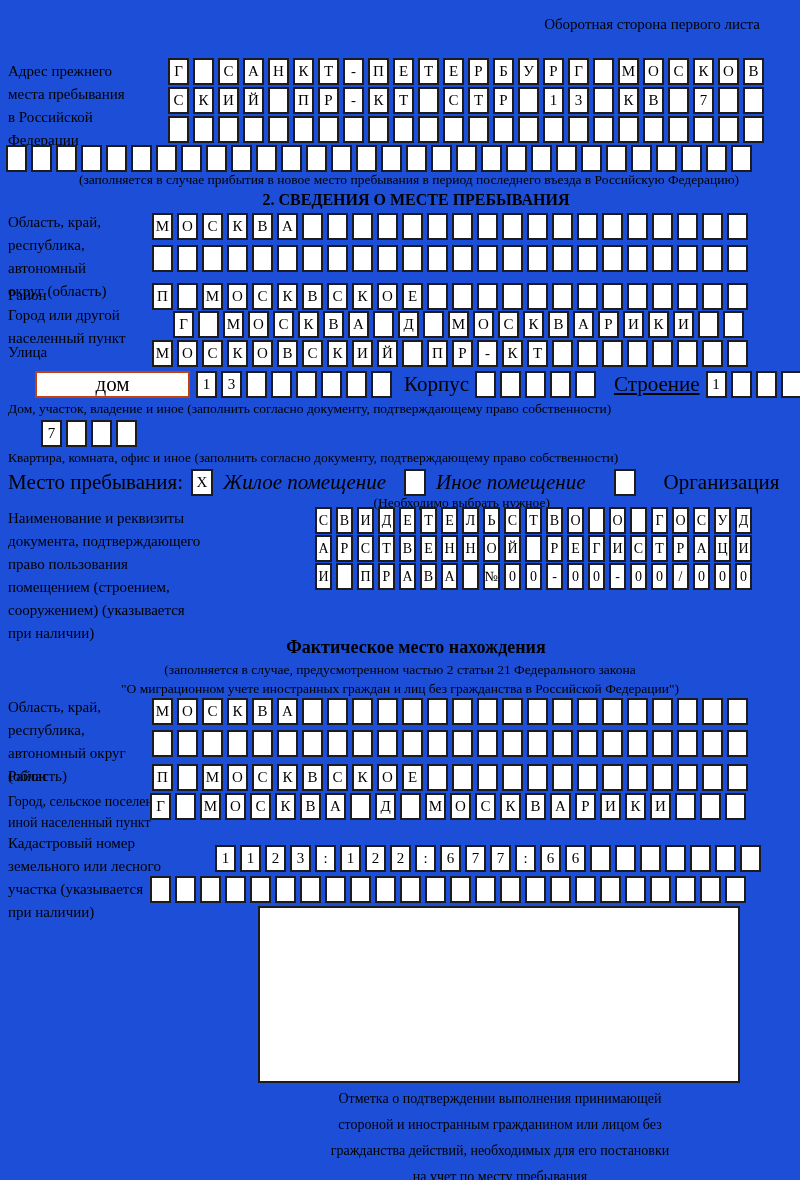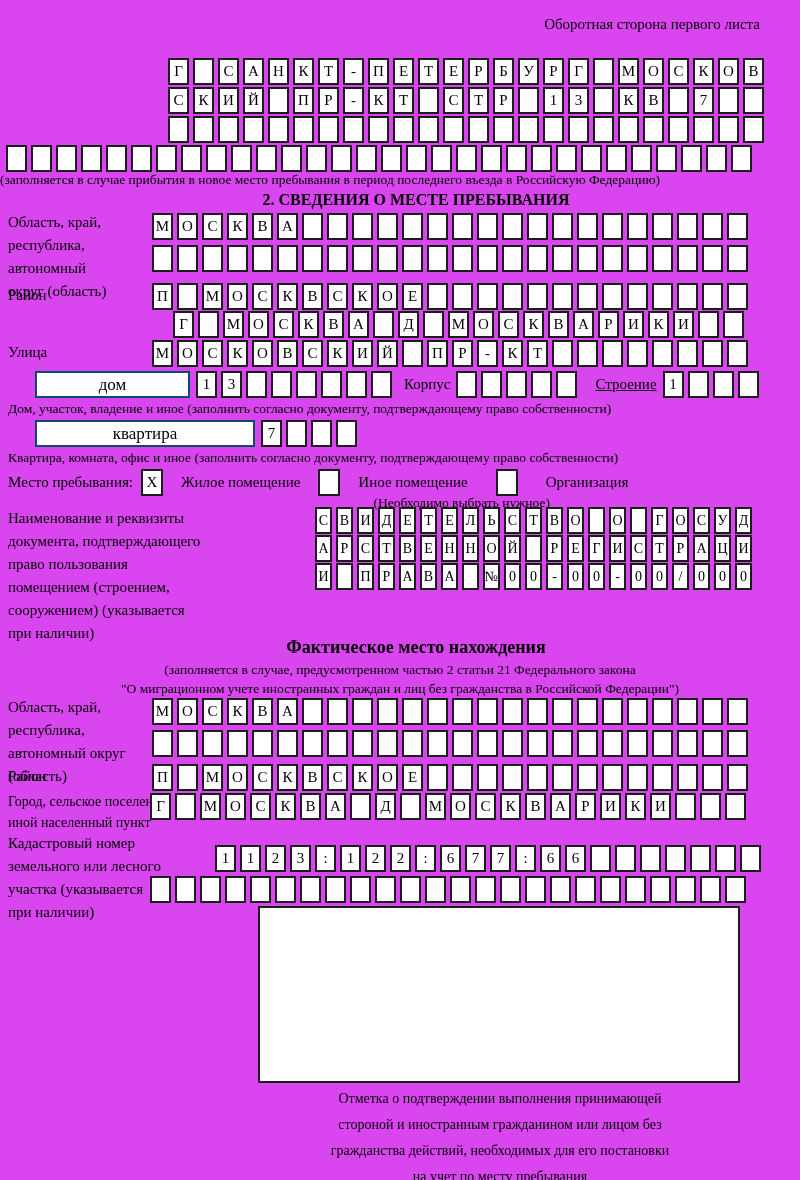--- a/index.html
+++ b/index.html
@@ -1,30 +1,30 @@
 <!DOCTYPE html>
 <html><head>
 <meta charset="utf-8">
 <style>
   html,body{margin:0;padding:0;background:#fff;}
-  .page{position:relative;width:800px;height:1180px;background:#d946ef;overflow:hidden;
+  .page{position:relative;width:800px;height:1180px;background:#1d4ed8;overflow:hidden;
         font-family:"Liberation Serif","DejaVu Serif",serif;color:#000;}
   .lbl{position:absolute;font-size:15px;line-height:23px;white-space:pre-line;}
   .lbl.small{font-size:14px;line-height:21px;}
   .cap{position:absolute;font-size:13.5px;}
-  .center{left:0;width:739px;text-align:left;}
+  .center{left:0;width:739px;text-align:right;}
   .ttl{position:absolute;left:16px;width:800px;text-align:center;font-weight:bold;font-size:16px;}
   .cellrow{position:absolute;display:flex;}
   .cell{flex:none;box-sizing:border-box;width:21px;height:27px;border:2px solid #1c1c1c;
         margin-right:4px;display:flex;align-items:center;justify-content:center;
         font-size:15px;background:#fff;}
   .doc .cell{width:17px;font-size:14px;}
-  .widebox{flex:none;box-sizing:border-box;height:27px;border:2px solid #0c4a6e;
-        display:flex;align-items:center;justify-content:center;font-size:17px;background:#fff;}
-  .inline-lbl{flex:none;font-size:15px;line-height:27px;white-space:nowrap;}
+  .widebox{flex:none;box-sizing:border-box;height:27px;border:2px solid #c2410c;
+        display:flex;align-items:center;justify-content:center;font-size:21px;background:#fff;}
+  .inline-lbl{flex:none;font-size:21px;line-height:27px;white-space:nowrap;}
   .cbx{flex:none;box-sizing:border-box;width:22px;height:27px;border:2px solid #1c1c1c;
         display:flex;align-items:center;justify-content:center;font-size:15px;background:#fff;}
   .flexrow{position:absolute;display:flex;align-items:center;}
   .stamp-box{position:absolute;left:258px;top:906px;width:482px;height:177px;
         border:2px solid #1c1c1c;box-sizing:border-box;background:#fff;}
   .stamp-cap{position:absolute;left:250px;top:1086px;width:500px;text-align:center;
         font-size:14px;line-height:26px;white-space:pre-line;}
   .note2{position:absolute;left:0;width:800px;text-align:center;font-size:13.5px;
         line-height:19px;white-space:pre-line;}
   
@@ -60,31 +60,35 @@
   .lbl-obl3{left:8px;top:696px;}
   .row-obl3a{left:152px;top:698px;}
   .row-obl3b{left:152px;top:730px;}
   .lbl-raion3{left:8px;top:765px;}
   .row-raion3{left:152px;top:764px;}
   .lbl-gorod3{left:8px;top:791px;}
   .row-gorod3{left:150px;top:793px;}
   .lbl-kad{left:8px;top:832px;}
   .row-kad1{left:215px;top:845px;}
   .row-kad2{left:150px;top:876px;}
-  .ml6{margin-left:6px;} .ml8{margin-left:8px;} .ml10{margin-left:18px;}
+  .ml6{margin-left:6px;} .ml8{margin-left:8px;} .ml10{margin-left:10px;font-style:italic;}
   .ml14{margin-left:14px;text-decoration:underline;} .ml18{margin-left:18px;} .ml28{margin-left:28px;}
   .w155{width:155px;} .w220{width:220px;}
 </style>
 </head>
 <body>
 
 <div class="page">
 
   <div class="hdr-note">Оборотная сторона первого листа</div>
 
+  <div class="lbl lbl-prev">Адрес прежнего
+места пребывания
+в Российской
+Федерации</div>
   <div class="cellrow row-prev1">
       <span class="cell">Г</span>
       <span class="cell"></span>
       <span class="cell">С</span>
       <span class="cell">А</span>
       <span class="cell">Н</span>
       <span class="cell">К</span>
       <span class="cell">Т</span>
       <span class="cell">-</span>
       <span class="cell">П</span>
@@ -270,20 +274,22 @@
       <span class="cell"></span>
       <span class="cell"></span>
       <span class="cell"></span>
       <span class="cell"></span>
       <span class="cell"></span>
       <span class="cell"></span>
       <span class="cell"></span>
       <span class="cell"></span>
     </div>
 
+  <div class="lbl lbl-gorod2">Город или другой
+населенный пункт</div>
   <div class="cellrow row-gorod2">
       <span class="cell">Г</span>
       <span class="cell"></span>
       <span class="cell">М</span>
       <span class="cell">О</span>
       <span class="cell">С</span>
       <span class="cell">К</span>
       <span class="cell">В</span>
       <span class="cell">А</span>
       <span class="cell"></span>
@@ -355,21 +361,20 @@
     <div class="cellrow ml6" style="position:static">
         <span class="cell">1</span>
         <span class="cell"></span>
         <span class="cell"></span>
         <span class="cell"></span>
       </div>
   </div>
   <div class="cap cap-dom">Дом, участок, владение и иное (заполнить согласно документу, подтверждающему право собственности)</div>
 
   <div class="flexrow row-kv">
-    <div class="widebox w220">квартира</div>
     <div class="cellrow ml6" style="position:static">
         <span class="cell">7</span>
         <span class="cell"></span>
         <span class="cell"></span>
         <span class="cell"></span>
       </div>
   </div>
   <div class="cap cap-kv">Квартира, комната, офис и иное (заполнить согласно документу, подтверждающему право собственности)</div>
 
   <div class="flexrow row-mesto">

